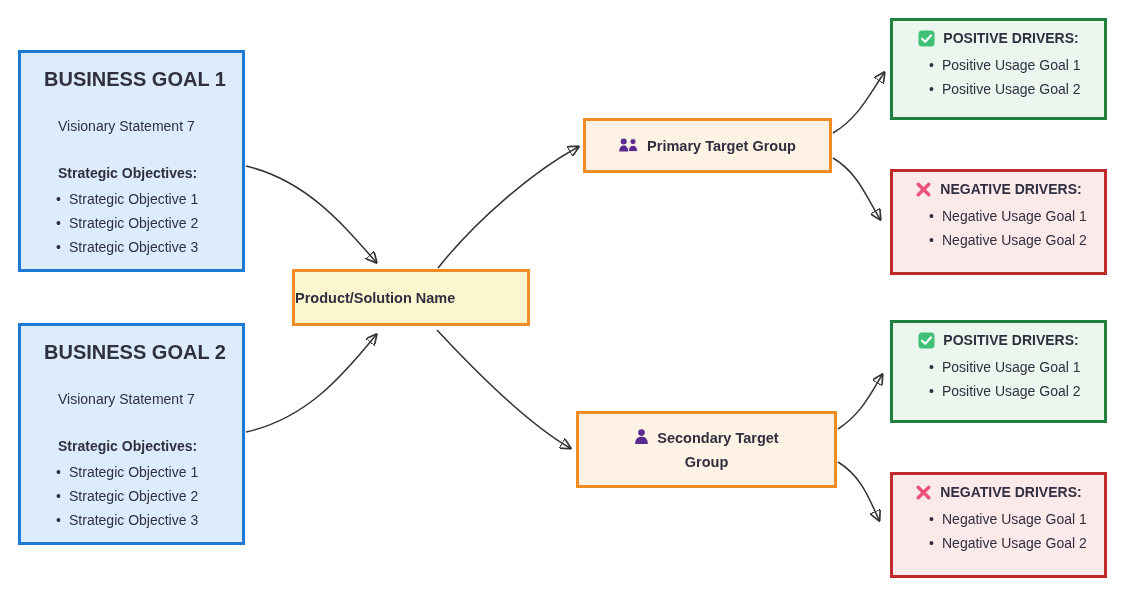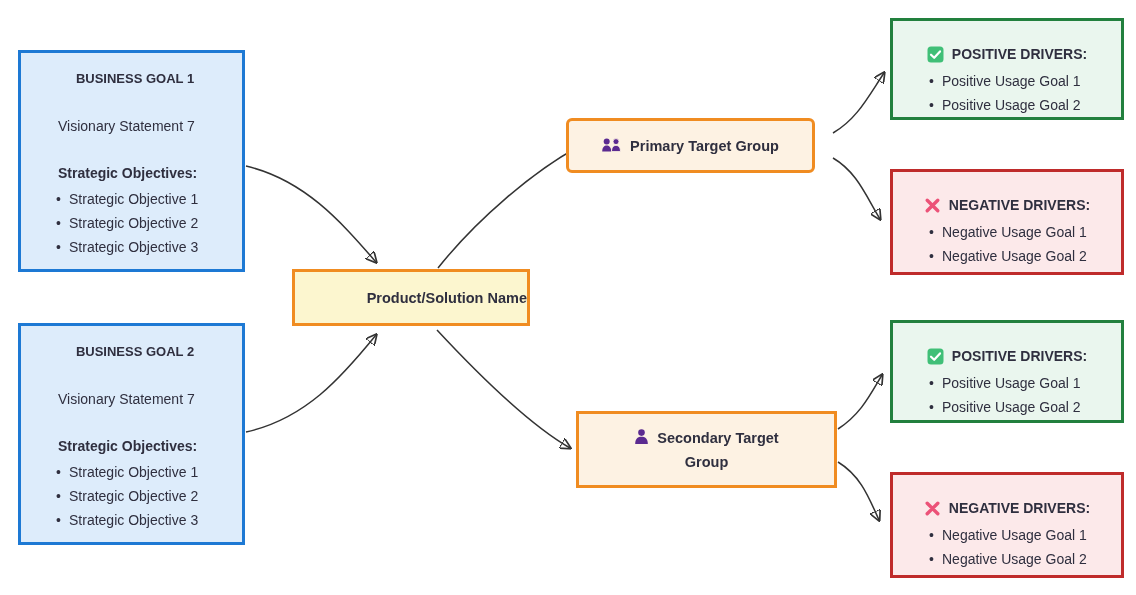--- a/index.html
+++ b/index.html
@@ -8,48 +8,48 @@
     font-family:"Liberation Sans","DejaVu Sans",sans-serif;color:var(--text,#2f2f3f);
   }
   svg.edges{position:absolute;left:0;top:0;width:1136px;height:595px;z-index:0;}
   svg.edges path{stroke:var(--edge,#333);stroke-width:1.5;fill:none;}
   .node{position:absolute;box-sizing:border-box;z-index:1;font-size:14px;line-height:24px;}
 
   
   .goal{background:var(--blue_fill);border:3px solid var(--blue_border);padding:16px 10px 0 17px;}
   .goal-1{left:18px;top:50px;width:227px;height:222px;}
   .goal-2{left:18px;top:323px;width:227px;height:222px;}
-  .goal-title{font-weight:bold;text-align:center;font-size:13px;line-height:20px;margin:0 0 27px 0;}
+  .goal-title{font-weight:bold;text-align:center;font-size:20px;line-height:20px;margin:0 0 27px 0;}
   .goal-statement{margin:0 0 27px 20px;line-height:20px;}
   .goal-subheading{font-weight:bold;margin:0 0 2px 20px;line-height:20px;}
 
   .bullets{margin:4px;padding:0 0 0 14px;list-style:none;}
   .bullets li{position:relative;padding-left:13px;line-height:24px;}
   .bullets li::before{content:"\2022";position:absolute;left:0;}
 
   
   .product{
     left:292px;top:269px;width:238px;height:57px;
     background:var(--yellow_fill);border:3px solid var(--orange_border);
-    display:flex;align-items:center;justify-content:flex-end;
+    display:flex;align-items:center;justify-content:flex-start;
     font-weight:bold;font-size:14.5px;text-align:center;
   }
   
   .group{
     background:var(--peach_fill);border:3px solid var(--orange_border);
     display:flex;align-items:center;justify-content:center;
     font-weight:bold;font-size:14.5px;text-align:center;
   }
-  .group-primary{left:566px;top:118px;width:249px;height:55px;border-radius:6px;}
+  .group-primary{left:583px;top:118px;width:249px;height:55px;}
   .group-secondary{left:576px;top:411px;width:261px;height:77px;padding:0 44px;text-align:center;}
   .group .glabel{display:inline;}
   .group .icon{display:inline-block;vertical-align:-2px;margin-right:8px;}
 
   
-  .driver{width:234px;padding:22px 8px 0 8px;}
+  .driver{width:217px;padding:6px 8px 0 8px;}
   .driver.positive{background:var(--green_fill);border:3px solid var(--green_border);}
   .driver.negative{background:var(--red_fill);border:3px solid var(--red_border);}
   .drv-pos-top{left:890px;top:18px;height:102px;}
   .drv-neg-top{left:890px;top:169px;height:106px;}
   .drv-pos-bot{left:890px;top:320px;height:103px;}
   .drv-neg-bot{left:890px;top:472px;height:106px;}
   .driver-title{
     display:flex;align-items:center;justify-content:center;gap:8px;
     font-weight:bold;line-height:22px;margin-bottom:1px;
   }

